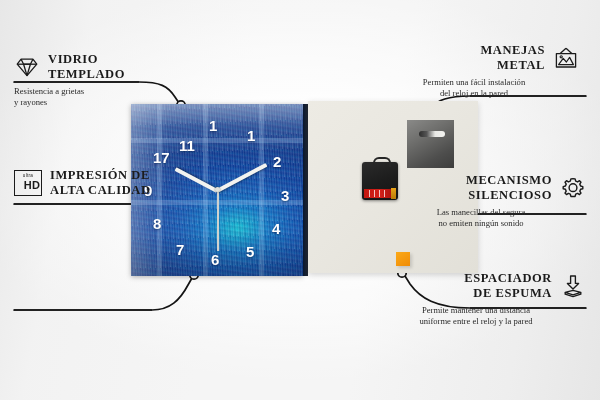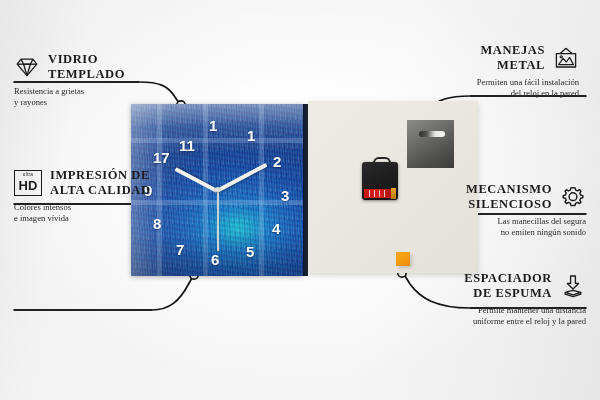--- a/index.html
+++ b/index.html
@@ -100,30 +100,30 @@
   }
   .callout .desc{
     font-family:"Liberation Serif",serif;font-size:8.6px;line-height:1.3;
     color:#2a2a2a;white-space:pre-line;margin-top:4px;
   }
   .callout.left .head{justify-content:flex-start;}
   .callout.left .title{text-align:left;}
   .callout.left .desc{text-align:left;}
   .callout.right .head{justify-content:flex-end;}
   .callout.right .title{text-align:right;}
-  .callout.right .desc{text-align:right;}
+  .callout.right .desc{text-align:center;}
   .ico{width:26px;height:26px;flex:0 0 26px;display:block;}
   .ico svg{display:block;width:26px;height:26px;}
   .hd-badge{
     width:26px;height:24px;border:1.6px solid #1b1b1b;flex:0 0 26px;
     display:flex;flex-direction:column;align-items:center;justify-content:center;
     font-family:"Liberation Sans",sans-serif;color:#1b1b1b;line-height:1;
   }
   .hd-badge .u{font-size:4.6px;letter-spacing:.3px;margin-bottom:1px;}
-  .hd-badge .h{font-size:13px;font-weight:700;letter-spacing:.2px;}
+  .hd-badge .h{font-size:11px;font-weight:700;letter-spacing:.2px;padding-left:8px;}
 </style>
 </head>
 <body>
 
 <div id="page">
 
   <div class="product" id="clock-front">
     <div class="grid-v" style="left:26px;"></div>
     <div class="grid-v" style="left:72px;"></div>
     <div class="grid-v" style="left:128px;"></div>
@@ -217,22 +217,20 @@
 
   <div class="callout left" style="left:14px;top:168px;width:200px;">
     <div class="head">
       <span class="hd-badge">
         <span class="u">ultra</span>
         <span class="h">HD</span>
       </span>
       <span class="title">IMPRESIÓN DE
 ALTA CALIDAD</span>
     </div>
-    <div class="desc">Colores intensos
-e imagen vívida</div>
   </div>
 
 
   <div class="callout right" style="right:21px;top:43px;width:210px;">
     <div class="head">
       <span class="title">MANEJAS
 METAL</span>
       <span class="ico">
         <svg viewBox="0 0 26 26">
             <g fill="none" stroke="#1b1b1b" stroke-width="1.3" stroke-linejoin="round">
@@ -242,21 +240,21 @@
           <path d="M5.6,19.6 L10.2,13.4 L13.4,17 L16.6,12.4 L20.4,19.6 Z" stroke-width="1.2"></path>
           <circle cx="8.2" cy="11.8" r="1.1" stroke-width="1.1"></circle>
         </g>
           </svg>
       </span>
     </div>
     <div class="desc">Permiten una fácil instalación
 del reloj en la pared</div>
   </div>
 
-  <div class="callout right" style="right:14px;top:182px;width:210px;">
+  <div class="callout right" style="right:14px;top:173px;width:210px;">
     <div class="head">
       <span class="title">MECANISMO
 SILENCIOSO</span>
       <span class="ico">
         <svg viewBox="0 0 26 26">
             <g fill="none" stroke="#1b1b1b" stroke-width="1.45" stroke-linejoin="round">
           <path d="M13,3.6 L15.1,3.9 L15.7,6.1 L17.6,6.9 L19.5,5.7 L21,7.2 L19.8,9.1 L20.6,11 L22.8,11.6
                    L22.8,13.7 L20.6,14.3 L19.8,16.2 L21,18.1 L19.5,19.6 L17.6,18.4 L15.7,19.2 L15.1,21.4
                    L13,21.4 L10.9,21.4 L10.3,19.2 L8.4,18.4 L6.5,19.6 L5,18.1 L6.2,16.2 L5.4,14.3 L3.2,13.7
                    L3.2,11.6 L5.4,11 L6.2,9.1 L5,7.2 L6.5,5.7 L8.4,6.9 L10.3,6.1 L10.9,3.9 Z"></path>

